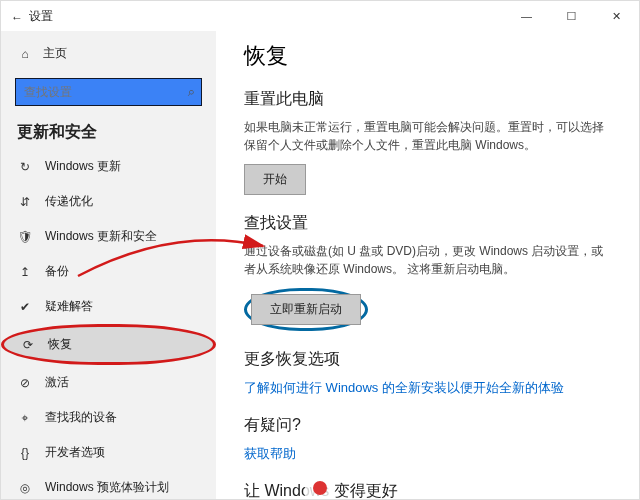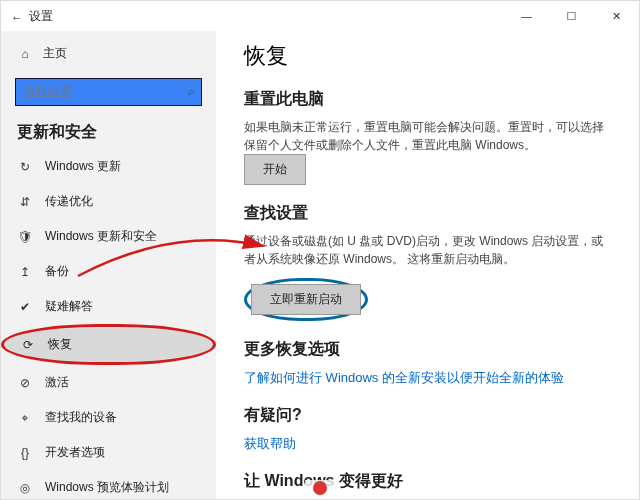--- a/index.html
+++ b/index.html
@@ -14,23 +14,23 @@
 .home{display:flex;align-items:center;gap:10px;padding:10px 16px;font-size:12px;color:#222}
 .searchwrap{margin:6px 14px 10px 14px;position:relative}
 .search{width:100%;height:28px;padding:0 28px 0 8px;font-size:12px;border:1px solid #0f172a;background:#3b82f6;outline:none}
 .searchico{position:absolute;right:7px;top:6px;color:#555;font-size:13px}
 .grouphdr{font-size:16px;font-weight:600;padding:6px 16px;color:#222}
 .navitem{display:flex;align-items:center;gap:12px;padding:9px 16px;font-size:12px;color:#222;cursor:default}
 .navitem.active{background:#d9d9d9}
 .navico{width:16px;display:flex;justify-content:center;color:#333}
 .content{flex:1;overflow:auto;padding:8px 28px 20px 28px;position:relative}
 .h1{font-size:22px;font-weight:400;margin:2px 0 14px 0}
-.h2{font-size:16px;font-weight:700;margin:18px 0 8px 0;color:#222}
+.h2{font-size:16px;font-weight:400;margin:18px 0 8px 0;color:#222}
 .desc{font-size:12px;color:#444;line-height:1.5;max-width:360px}
-.btn{display:inline-block;padding:6px 18px;background:#ccc;border:1px solid #999;font-size:12px;color:#222;cursor:default}
+.btn{display:inline-block;margin-top:10px;padding:6px 18px;background:#ccc;border:1px solid #999;font-size:12px;color:#222;cursor:default}
 .link{color:#0066cc;font-size:13px;text-decoration:none;cursor:default}
 .linkblk{margin-top:6px}
 .circled{border:3px solid #0369a1;border-radius:50%/55%;padding:3px 4px;display:inline-block}
 .circled .btn{margin-top:0}
 .circled-side{border:3px solid #d21a1a;border-radius:50%/55%}
 svg.arrow{position:absolute;left:72px;top:215px;pointer-events:none;z-index:5}
 .watermark{position:absolute;bottom:3px;left:50%;transform:translateX(-50%);font-size:11px;color:#888;background:rgba(255,255,255,.8);padding:1px 8px;display:flex;align-items:center;gap:4px}
 .wm-ava{width:14px;height:14px;border-radius:50%;background:#d33;display:inline-block}
 </style>
 </head>

